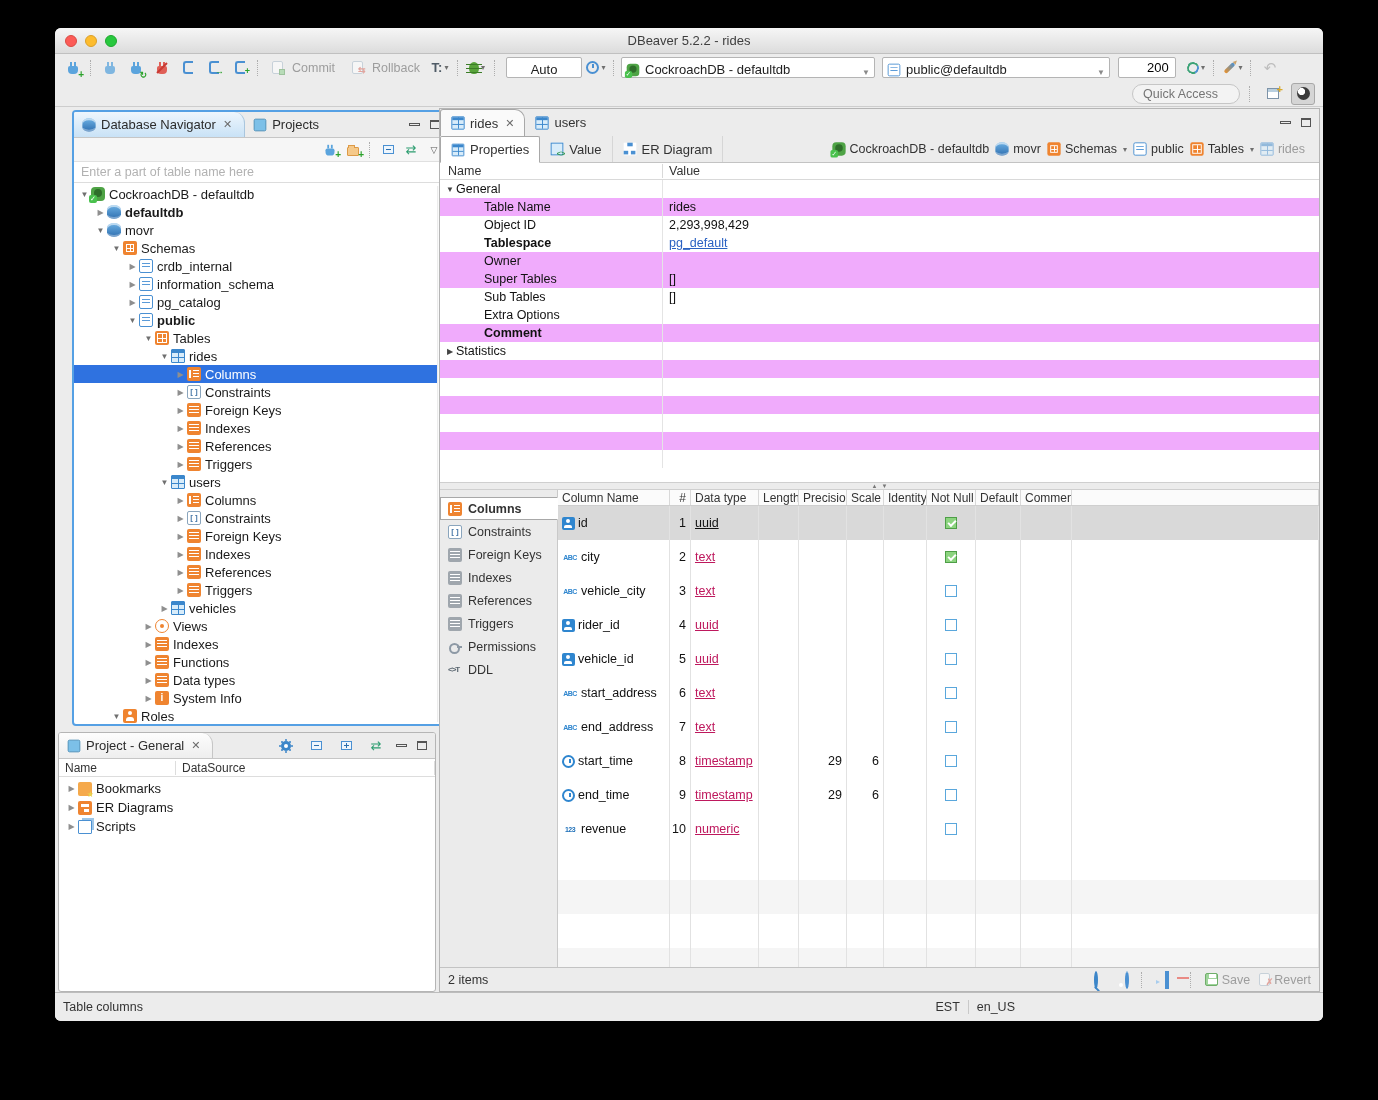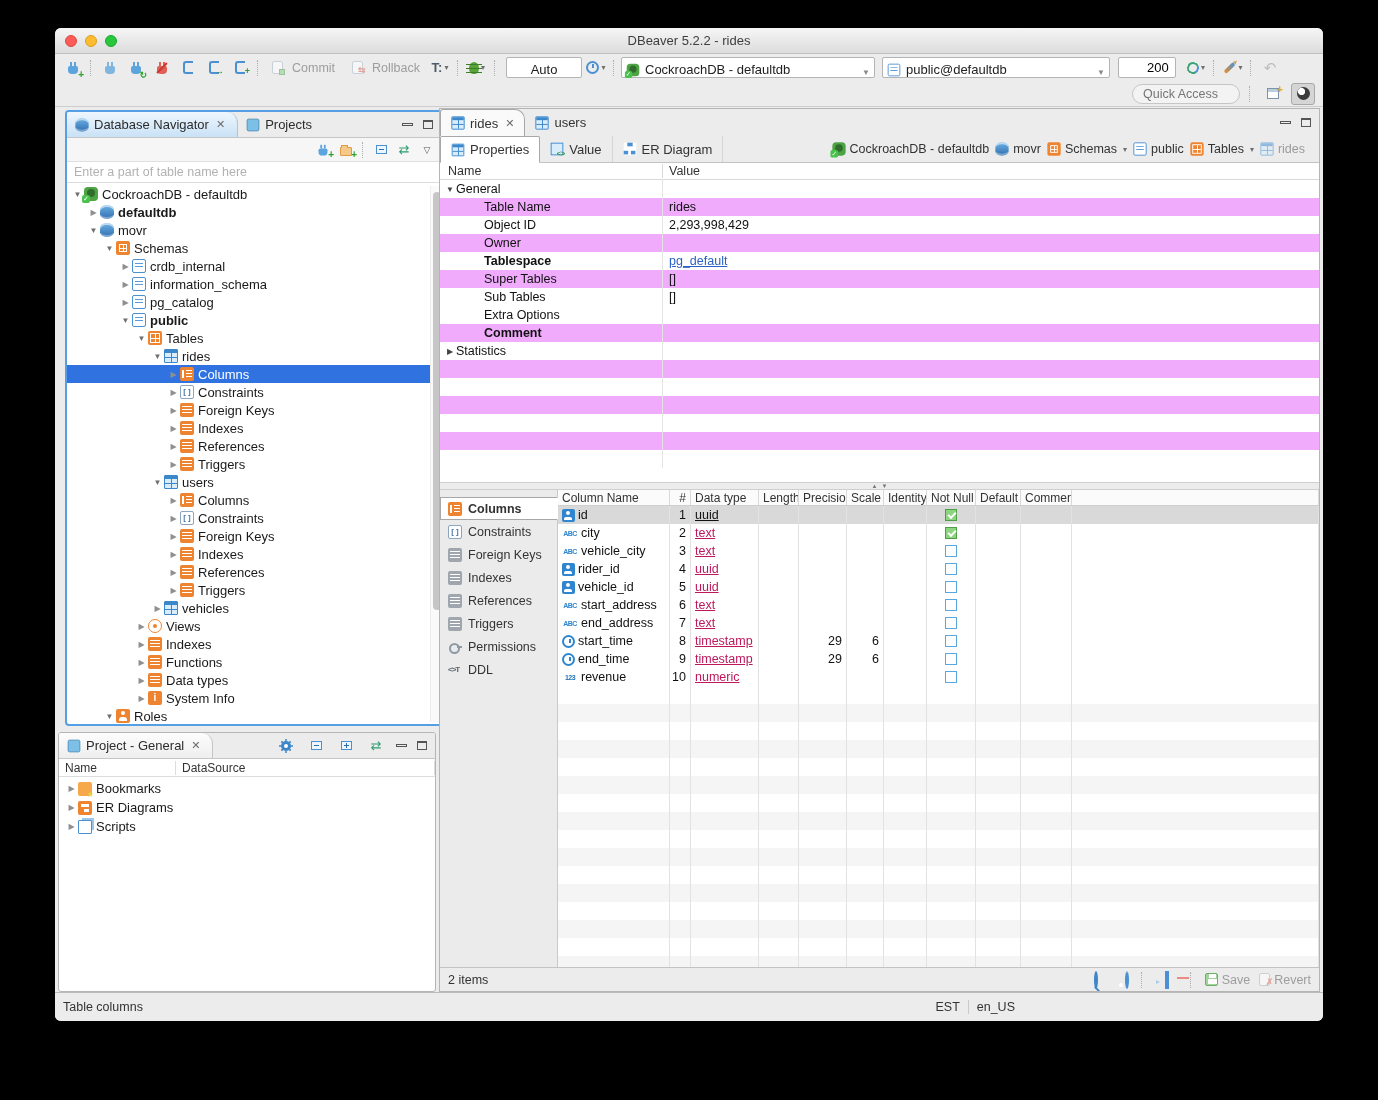--- a/index.html
+++ b/index.html
@@ -46,21 +46,21 @@
   .i-pen{position:relative;width:13px;height:4px;background:linear-gradient(90deg,#e8912c,#4a90d2);border-radius:2px;transform:rotate(-45deg)}
   .i-pen::after{content:"";position:absolute;right:-4px;top:0;border-left:4px solid #caa26b;border-top:2px solid transparent;border-bottom:2px solid transparent}
   .i-undo{font-size:15px;color:#bdbdbd;line-height:10px}
   .i-persp{position:relative;width:12px;height:11px;border:1px solid #7d93a8;background:linear-gradient(#b9cfdf 0 3px,#fff 3px)}
   .i-persp::after{content:"+";position:absolute;right:-5px;top:-6px;color:#d8a92c;font-weight:bold;font-size:11px}
   .i-beaver{width:13px;height:13px;border-radius:50%;background:radial-gradient(circle at 35% 35%,#fff 0 28%,#3c3c3c 32%)}
   .pressed{background:#d5d5d5;border:1px solid #a8a8a8}
   
   .main{position:absolute;top:80px;bottom:29px;left:0;right:0;background:#ececec}
   
-  .nav-panel{position:absolute;left:10px;top:2px;width:378px;height:616px;border:2px solid #55a0e4;border-radius:4px;background:#fff;overflow:hidden}
+  .nav-panel{position:absolute;left:17px;top:2px;width:378px;height:616px;border:2px solid #55a0e4;border-radius:4px;background:#fff;overflow:hidden}
   .ptabrow{height:26px;display:flex;align-items:stretch;background:#ececec;border-bottom:1px solid #c6c6c6}
   .ptab{display:flex;align-items:center;gap:5px;font-size:13px;color:#2c2c2c;padding:0 12px 0 8px}
   .ptab.active{background:linear-gradient(#eef6fd,#c9e2f6);border-right:1px solid #a9c6de;border-radius:2px 11px 0 0}
   .tclose{color:#6b6b6b;font-size:11px;margin-left:2px}
   .minmax{margin-left:auto;display:flex;align-items:center;gap:10px;padding-right:8px}
   .i-min{width:11px;height:3px;border:1px solid #555}
   .i-max{width:10px;height:9px;border:1px solid #555;border-top-width:2px}
   .navtools{height:24px;display:flex;align-items:center;justify-content:flex-end;gap:3px;padding:0 4px;background:#f6f6f6;border-bottom:1px solid #e0e0e0}
   .ntb{position:relative;width:20px;height:18px;display:inline-flex;align-items:center;justify-content:center}
   .i-folder{position:relative;width:12px;height:9px;background:#f5c98a;border:1px solid #dd9a47;border-radius:1px;margin-top:3px}
@@ -176,21 +176,21 @@
   .sarr{font-size:6px;color:#777;line-height:6px}
   
   .colsarea{position:absolute;top:381px;left:0;right:0;bottom:24px;overflow:hidden}
   .csidebar{position:absolute;left:0;top:0;bottom:0;width:118px;background:#ebebeb;border-right:1px solid #c9c9c9;padding-top:7px}
   .cstab{height:23px;display:flex;align-items:center;gap:6px;padding-left:7px;font-size:12.5px;color:#333;border:1px solid transparent}
   .cstab.active{background:#fff;border-color:#a8a8a8;border-right-color:#fff;font-weight:bold;margin-right:-1px}
   .ctable{position:absolute;left:118px;top:0;right:0;bottom:0;overflow:hidden}
   .cgrid{display:grid;grid-template-columns:112px 21px 68px 40px 48px 37px 43px 49px 45px 51px minmax(0,1fr)}
   .chead{height:16px;font-size:12px;color:#333;border-bottom:1px solid #cfcfcf;background:#fbfbfb}
   .chead>div{display:flex;align-items:center;padding:0 4px;border-right:1px solid #d9d9d9;white-space:nowrap;overflow:hidden}
-  .crow{height:18px;font-size:12.5px;color:#111}
+  .crow{height:34px;font-size:12.5px;color:#111}
   .crow>div{display:flex;align-items:center;padding:0 4px;border-right:1px solid #e2e2e2;white-space:nowrap;overflow:hidden}
   .crow.sel2{background:#d9d9d9}
   .crow.fill.odd{background:#f5f5f5}
   .num{justify-content:flex-end}
   .tlink{color:#be185d;text-decoration:underline}
   .sel2 .tlink{color:#111}
   .cname{gap:3px}
   
   .ebottom{position:absolute;left:0;right:0;bottom:0;height:24px;background:#ececec;border-top:1px solid #c3c3c3;display:flex;align-items:center;padding:0 8px;font-size:12.5px;color:#333}
   .ebicons{margin-left:auto;display:flex;align-items:center;gap:9px}
@@ -648,35 +648,35 @@
               </span>
               <span class="pv">rides</span>
             </div>
             <div class="prow">
               <span class="pn">
                 <span class="parrow" style="margin-left: 32px;"></span>
                 <span>Object ID</span>
               </span>
               <span class="pv">2,293,998,429</span>
             </div>
-            <div class="prow odd">
-              <span class="pn">
-                <span class="parrow" style="margin-left: 32px;"></span>
-                <span>Owner</span>
-              </span>
-              <span class="pv"></span>
-            </div>
             <div class="prow">
               <span class="pn">
                 <span class="parrow" style="margin-left: 32px;"></span>
                 <span class="b">Tablespace</span>
               </span>
               <span class="pv">
                 <span class="plink">pg_default</span>
               </span>
+            </div>
+            <div class="prow odd">
+              <span class="pn">
+                <span class="parrow" style="margin-left: 32px;"></span>
+                <span>Owner</span>
+              </span>
+              <span class="pv"></span>
             </div>
             <div class="prow odd">
               <span class="pn">
                 <span class="parrow" style="margin-left: 32px;"></span>
                 <span>Super Tables</span>
               </span>
               <span class="pv">[]</span>
             </div>
             <div class="prow">
               <span class="pn">

